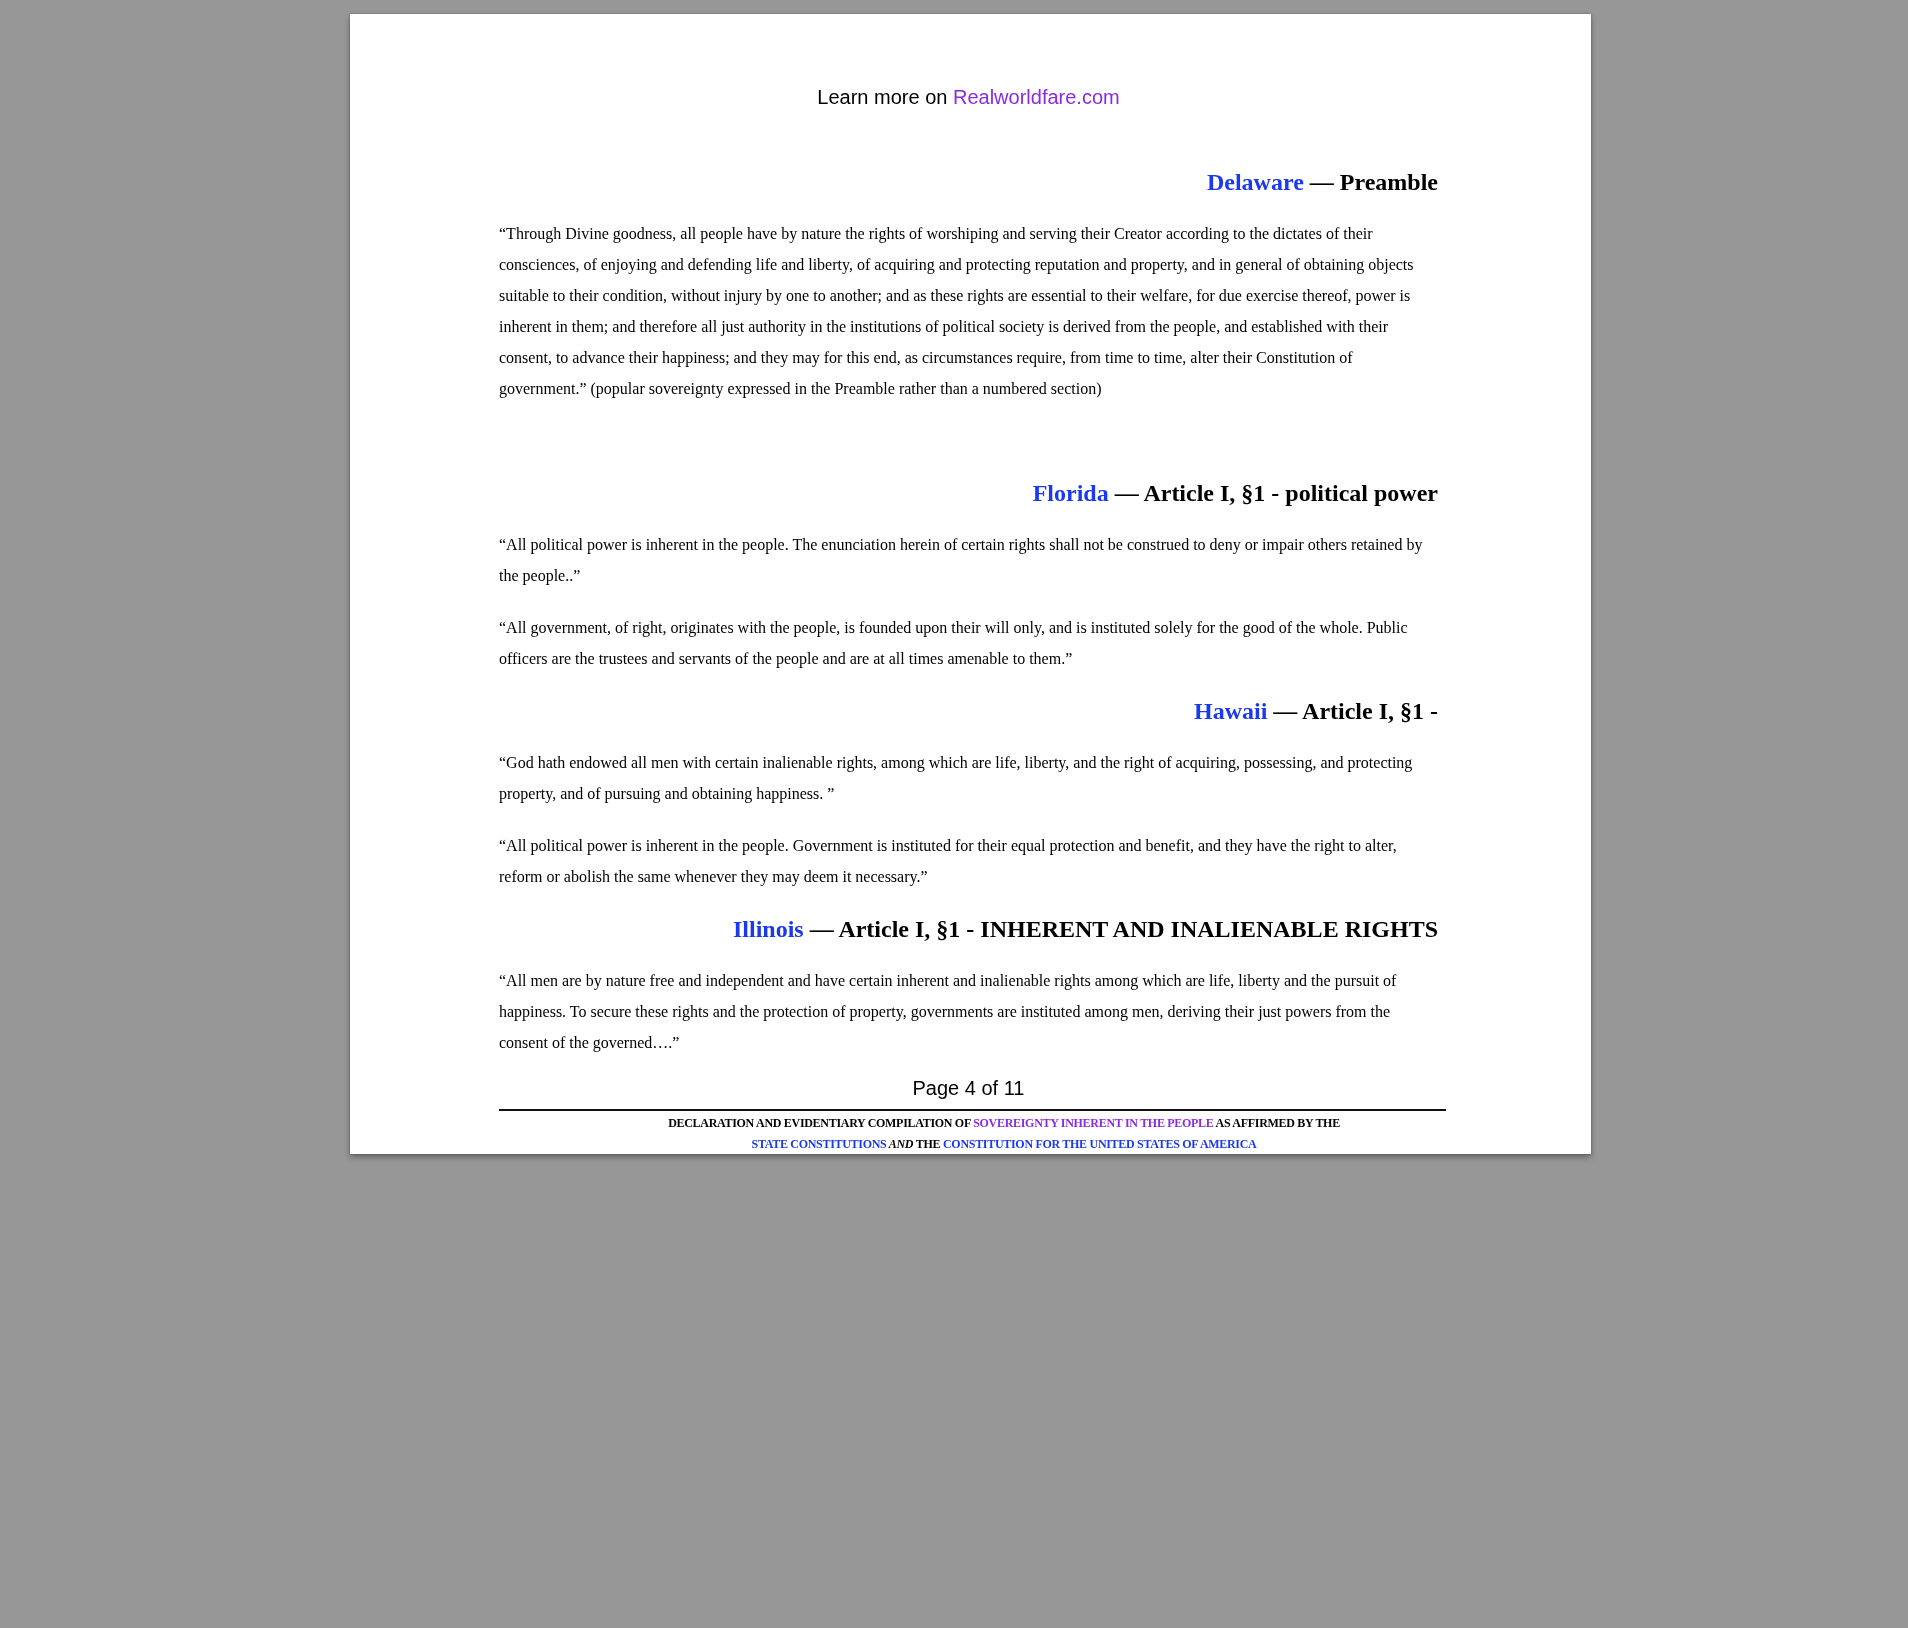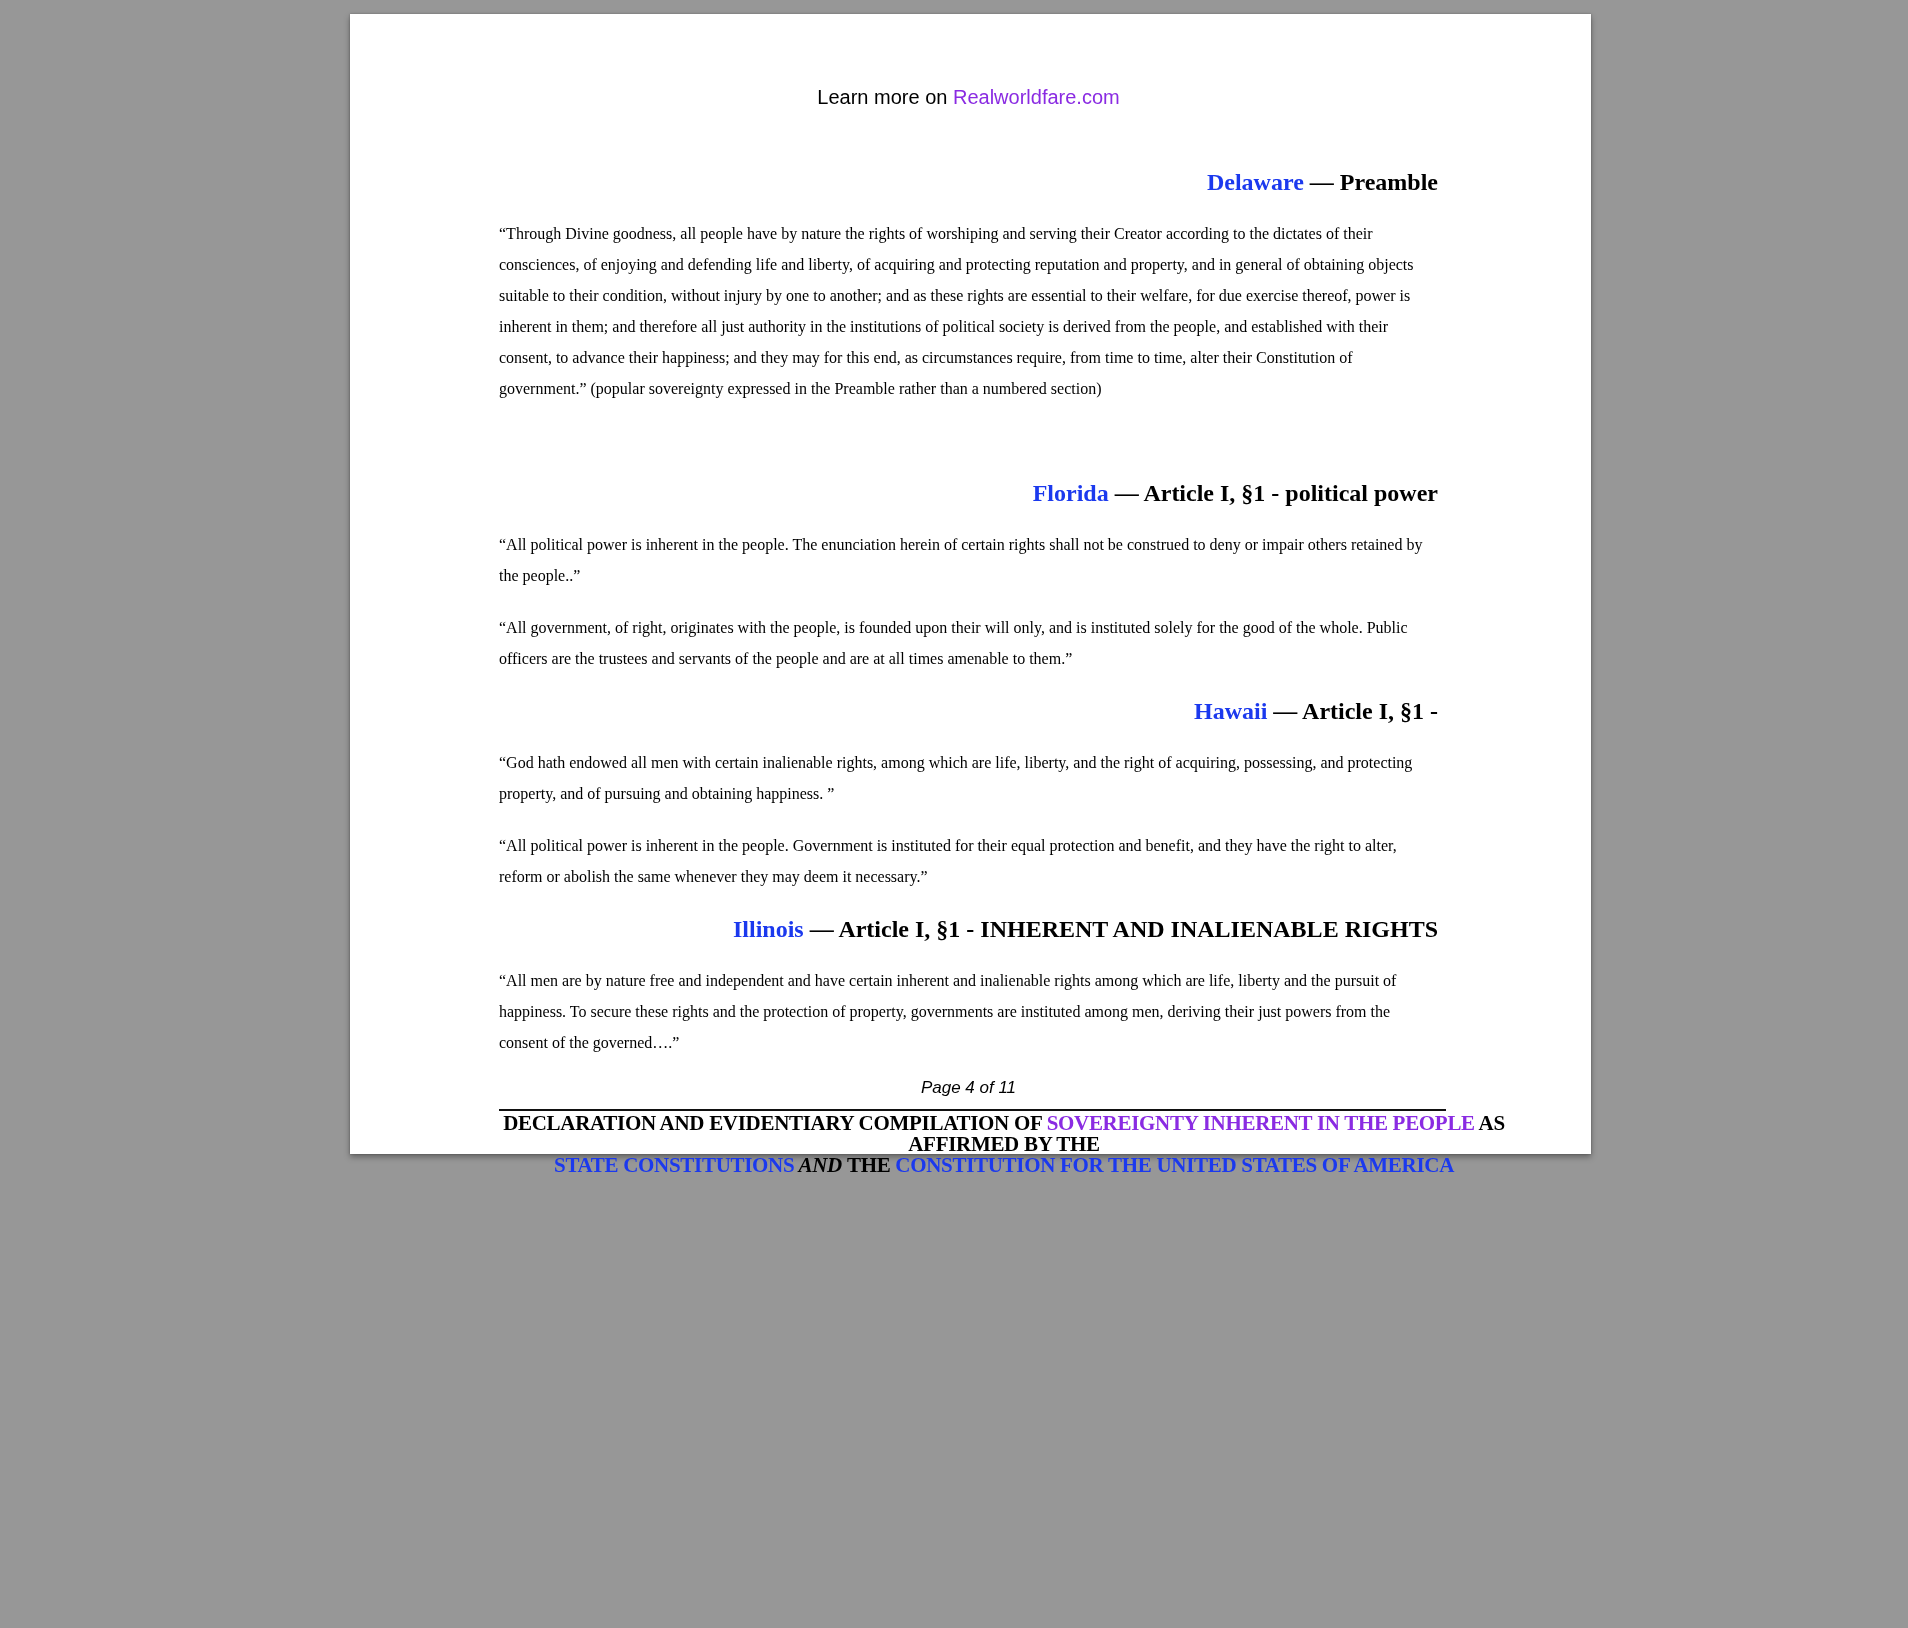--- a/index.html
+++ b/index.html
@@ -49,29 +49,29 @@
   .section p{
     margin:20px 0 20px;
     font-size:16px; line-height:31px;
   }
   .footer{
     margin-top:10px;
     text-align:center;
   }
   .page-number{
     font-family:"Liberation Sans","DejaVu Sans",sans-serif;
-    font-size:17px; line-height:20px;font-style:italic;
+    font-size:20px; line-height:20px;
   }
   .divider{
     width:947px;
     margin:11px auto 2px;
     border-top:2px solid #111;
   }
   .footer-title{
-    font-size:21px; line-height:21px;
+    font-size:12px; line-height:21px;
     font-weight:bold;
     letter-spacing:-0.3px;
     width:1010px;
     margin:0 auto;
   }
   .seg-purple{ color:var(--accent-purple); cursor:pointer; }
   .seg-blue{ color:var(--link-blue); cursor:pointer; }
   .seg-italic{ font-style:italic; }
 </style>
 </head>

